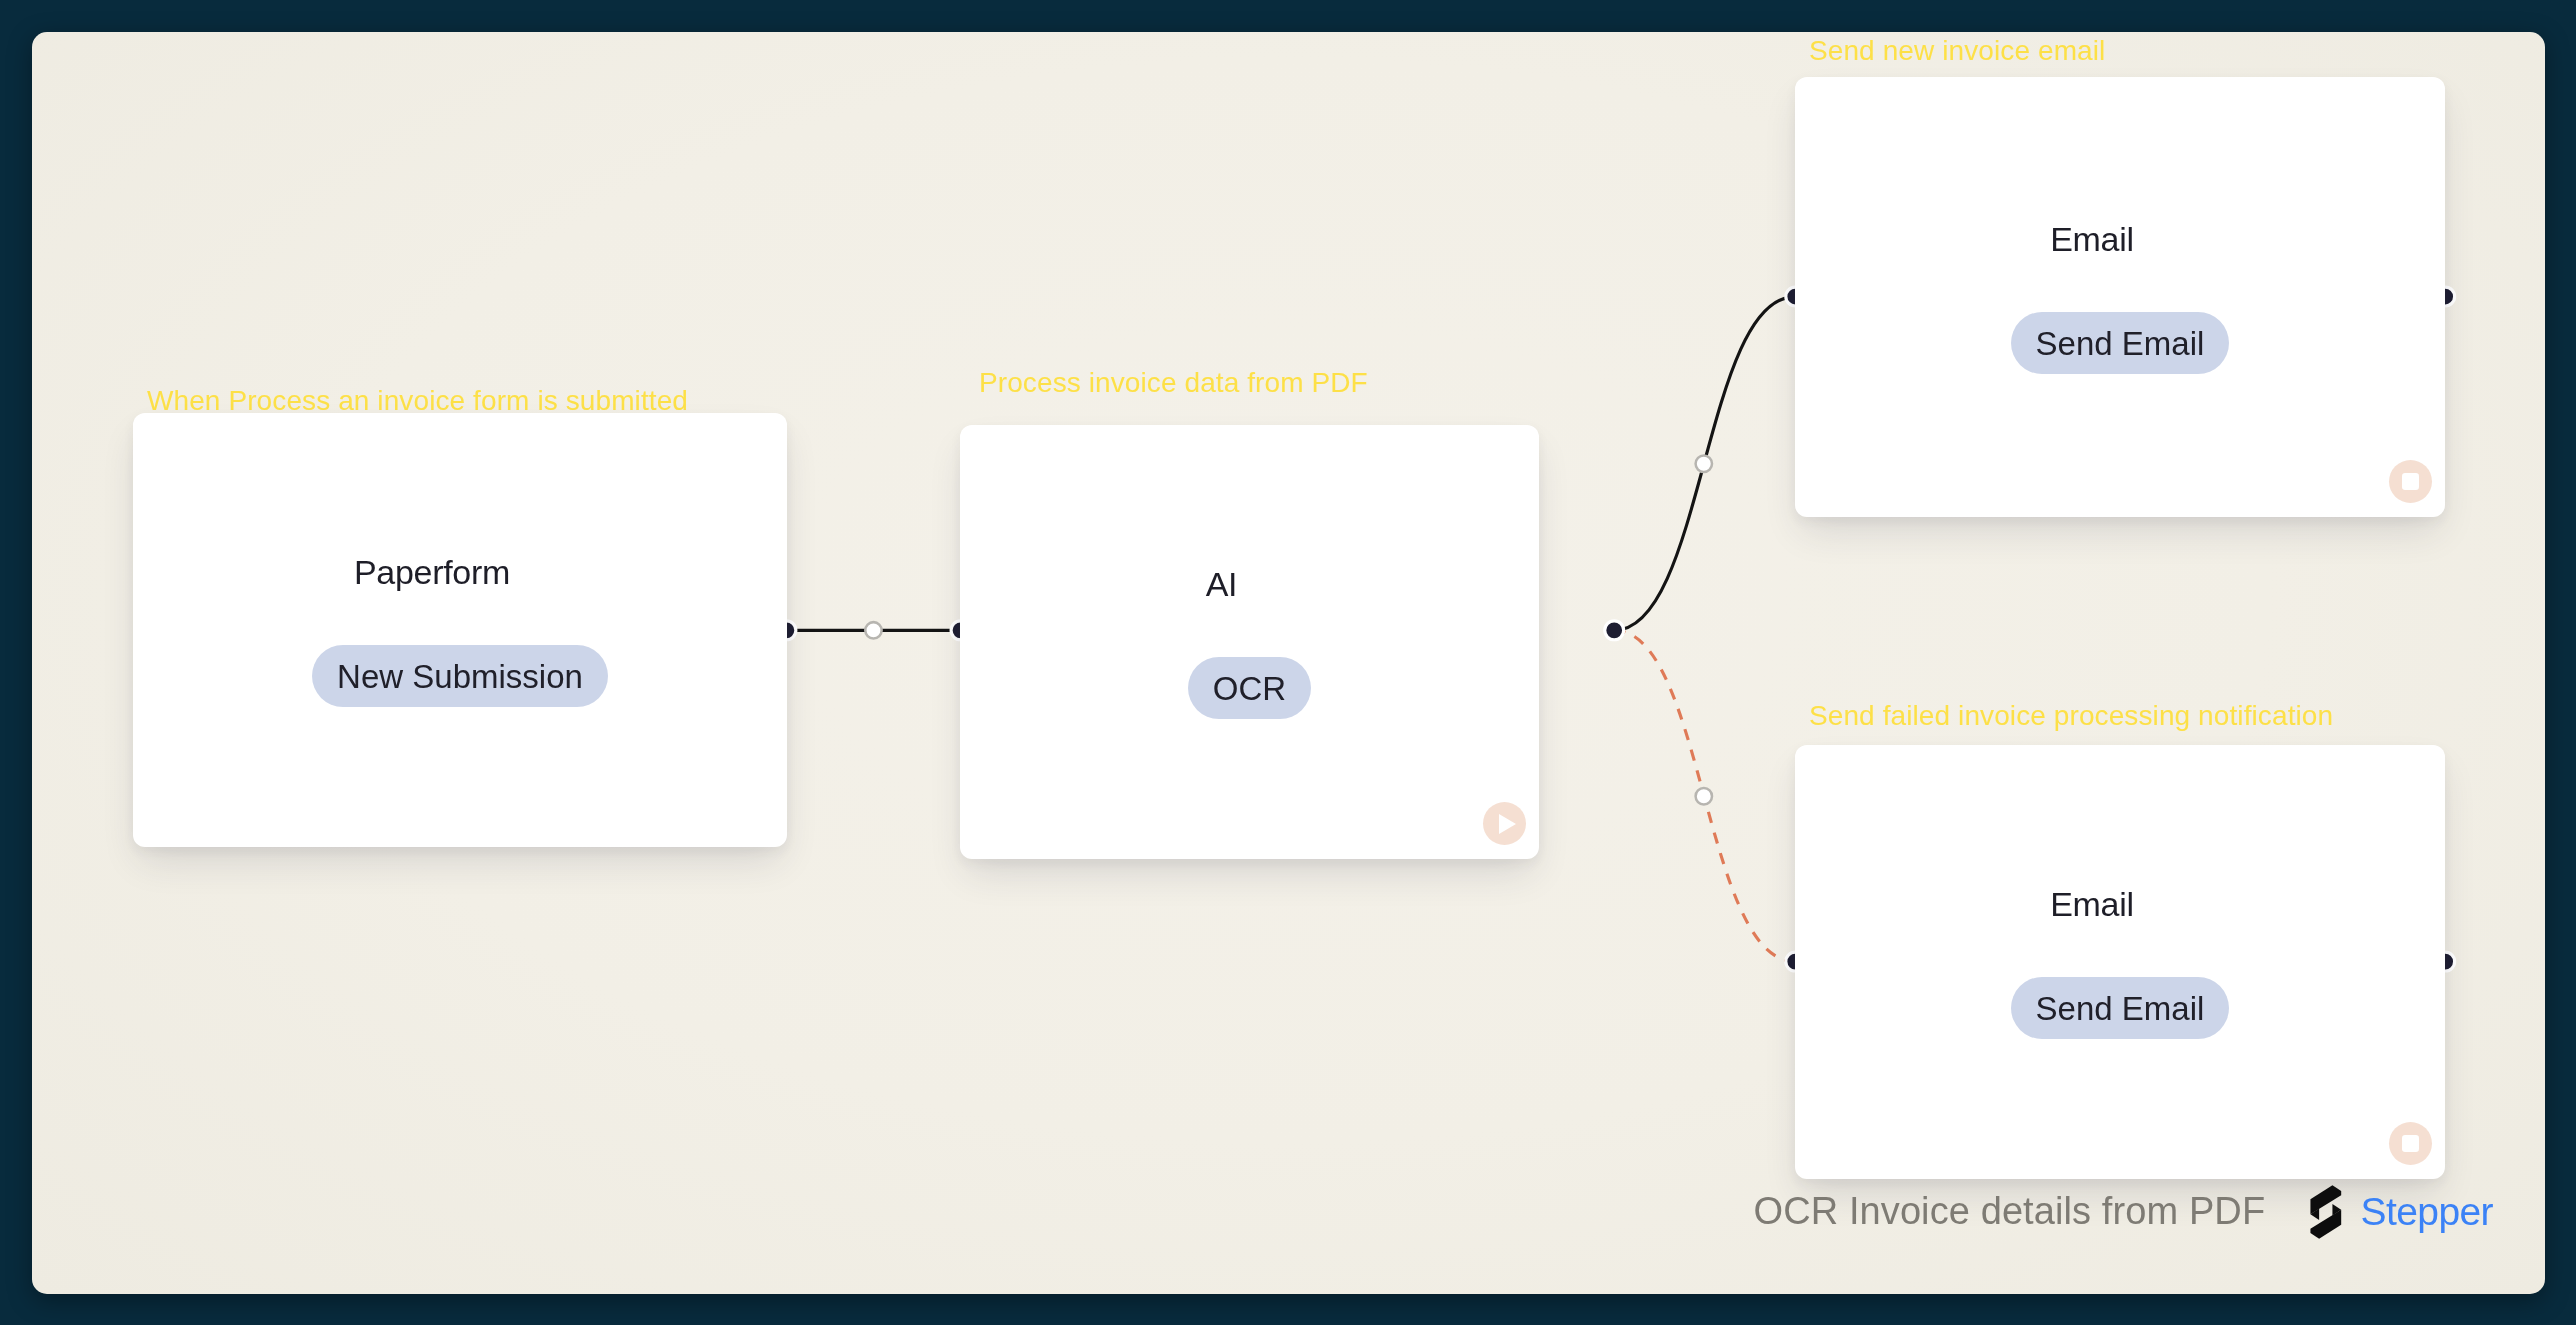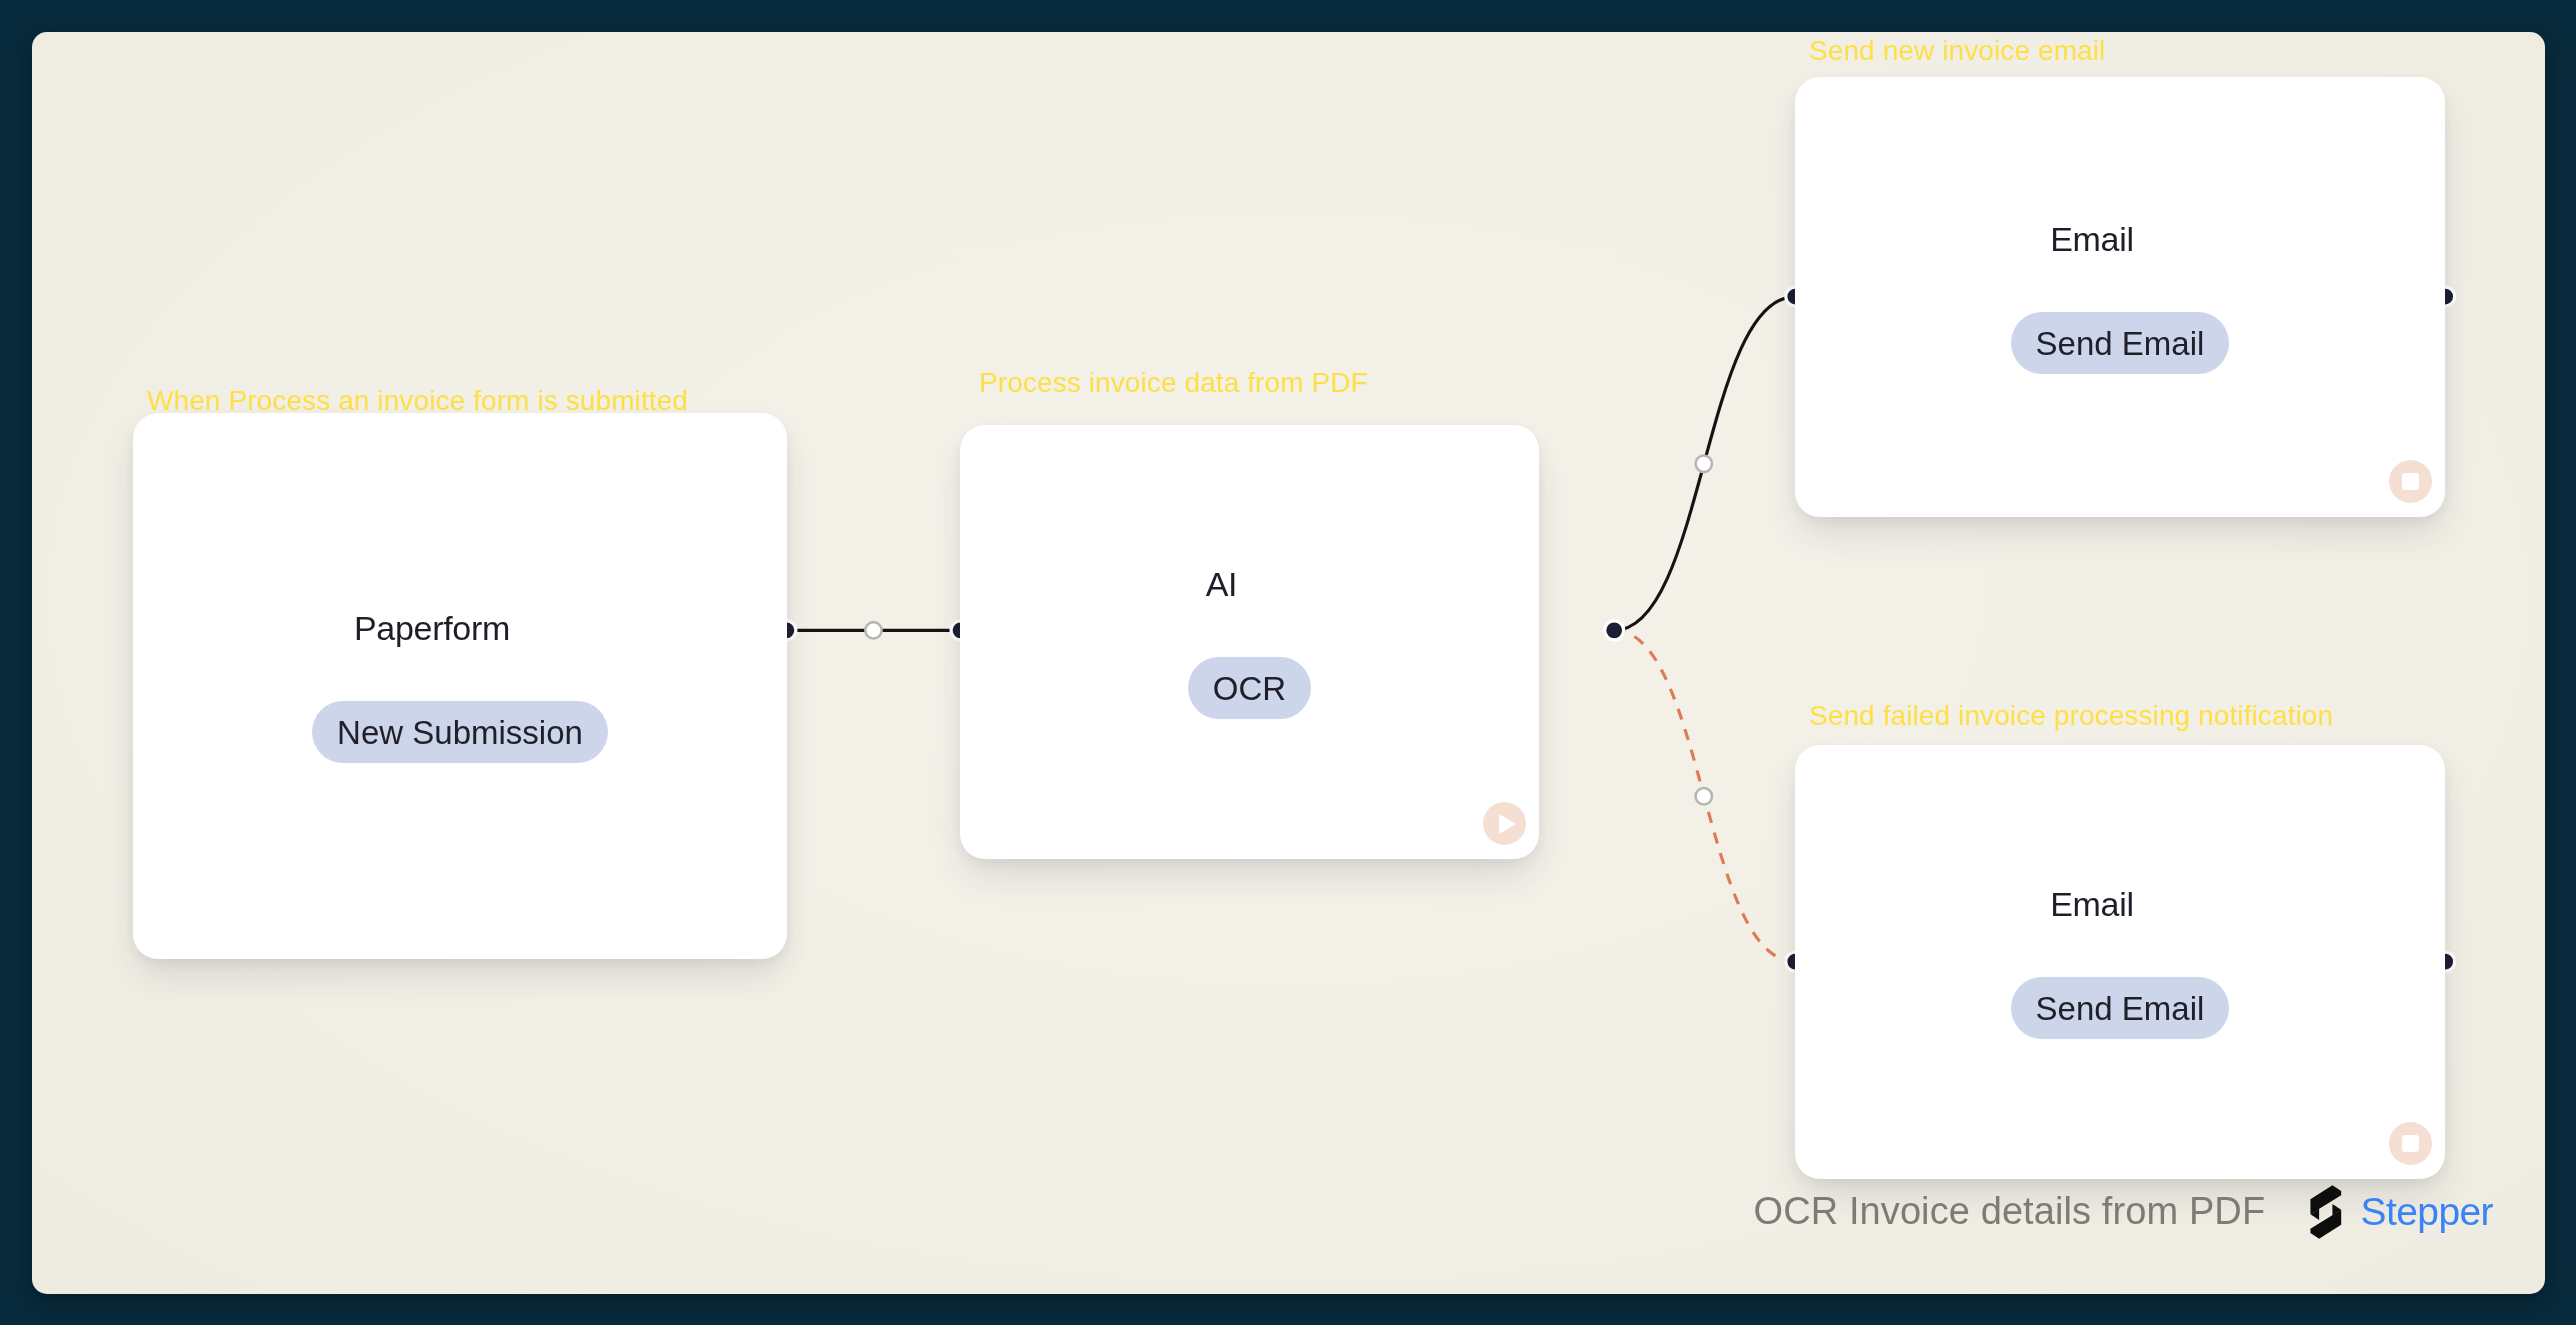--- a/index.html
+++ b/index.html
@@ -35,21 +35,21 @@
     position: absolute;
     font-size: 28px;
     line-height: 33px;
     letter-spacing: 0.1px;
     color: #fde047;
     white-space: nowrap;
   }
   .card {
     position: absolute;
     background: #ffffff;
-    border-radius: 25px;
+    border-radius: 12px;
     box-shadow: 0 19px 38px -7.6px rgba(45,45,70,0.14), 0 5px 11.4px rgba(45,45,70,0.06);
     display: flex;
     align-items: center;
     justify-content: center;
   }
   .card-stack {
     display: flex;
     flex-direction: column;
     align-items: center;
     gap: 25px;
@@ -147,21 +147,21 @@
   <circle class="port" cx="1246" cy="999" r="15" fill="#1e1e32"></circle>
   <circle class="port" cx="1522" cy="999" r="15" fill="#1e1e32"></circle>
   <circle class="port" cx="2558" cy="999" r="15" fill="#1e1e32"></circle>
   <circle class="port" cx="2845" cy="470" r="15" fill="#1e1e32"></circle>
   <circle class="port" cx="3875" cy="470" r="15" fill="#1e1e32"></circle>
   <circle class="port" cx="2845" cy="1524" r="15" fill="#1e1e32"></circle>
   <circle class="port" cx="3875" cy="1524" r="15" fill="#1e1e32"></circle>
 </svg>
 
 <div class="node-label" style="left:147px; top:384px">When Process an invoice form is submitted</div>
-<div class="card" style="left:133px; top:413px; width:654px; height:546px">
+<div class="card" style="left:133px; top:413px; width:654px; height:434px">
   <div class="card-stack">
     <div class="card-title">Paperform</div>
     <div class="badge">New Submission</div>
   </div>
 </div>
 
 <div class="node-label" style="left:979px; top:366px">Process invoice data from PDF</div>
 <div class="card" style="left:960px; top:425px; width:579px; height:434px">
   <div class="card-stack">
     <div class="card-title">AI</div>

